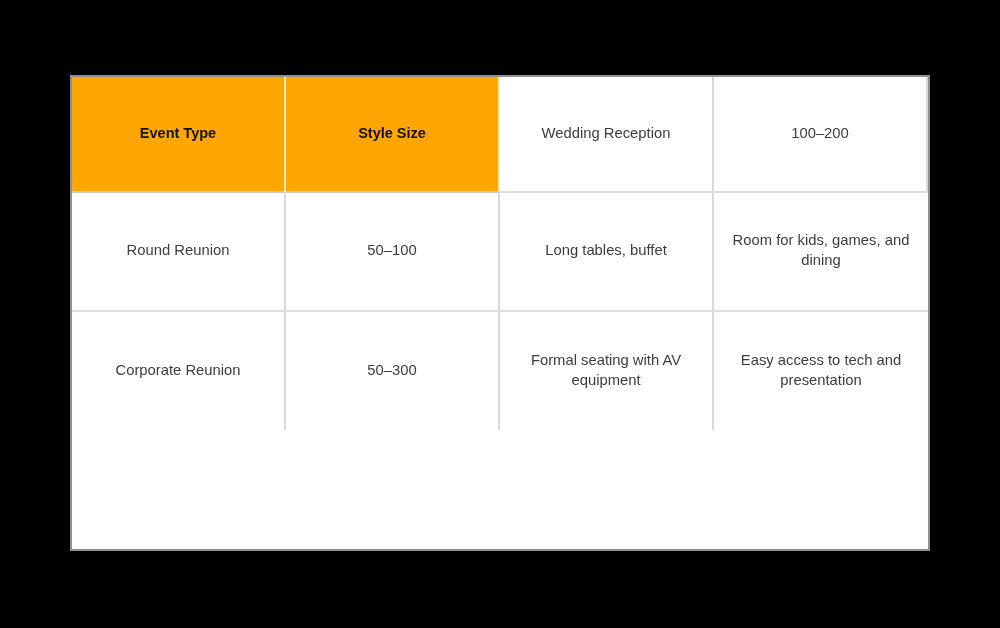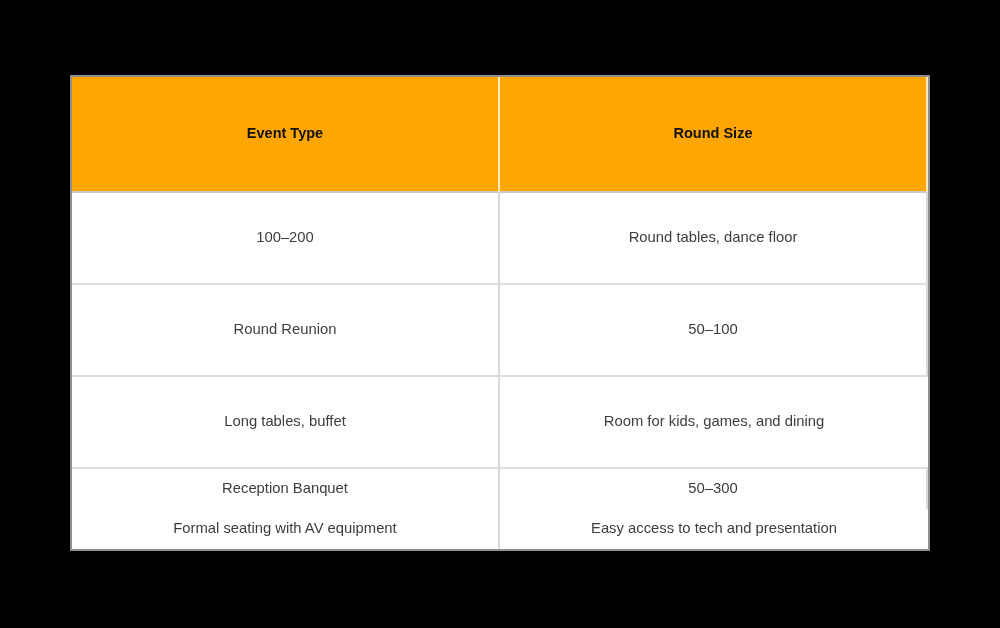--- a/index.html
+++ b/index.html
@@ -20,21 +20,21 @@
   .banquet-table {
     position: absolute;
     left: 70px;
     top: 75px;
     width: 860px;
     height: 476px;
     box-sizing: border-box;
     border: 2px solid #8f8f8f;
     background: #ffffff;
     display: grid;
-    grid-template-columns: repeat(2, 1fr);
+    grid-template-columns: repeat(4, 1fr);
     grid-template-rows: 116px repeat(3, 1fr);
   }
   .cell {
     box-sizing: border-box;
     display: flex;
     align-items: center;
     justify-content: center;
     text-align: center;
     padding: 10px 16px;
     line-height: 1.35;
@@ -58,29 +58,29 @@
   .last-col { border-right: none; }
   .last-row { border-bottom: none; }
 </style>
 </head>
 <body>
 
 <div class="stage">
   <div class="banquet-table">
 
     <div class="cell th">Event Type</div>
-    <div class="cell th">Round Size</div>
+    <div class="cell th">Style Size</div>
 
+    <div class="cell td">Wedding Reception</div>
     <div class="cell td">100–200</div>
-    <div class="cell td">Round tables, dance floor</div>
 
     <div class="cell td">Round Reunion</div>
     <div class="cell td">50–100</div>
     <div class="cell td">Long tables, buffet</div>
     <div class="cell td last-col">Room for kids, games, and dining</div>
 
-    <div class="cell td last-row">Reception Banquet</div>
+    <div class="cell td last-row">Corporate Reunion</div>
     <div class="cell td last-row">50–300</div>
     <div class="cell td last-row">Formal seating with AV equipment</div>
     <div class="cell td last-row last-col">Easy access to tech and presentation</div>
 
   </div>
 </div>
 
 </body></html>

